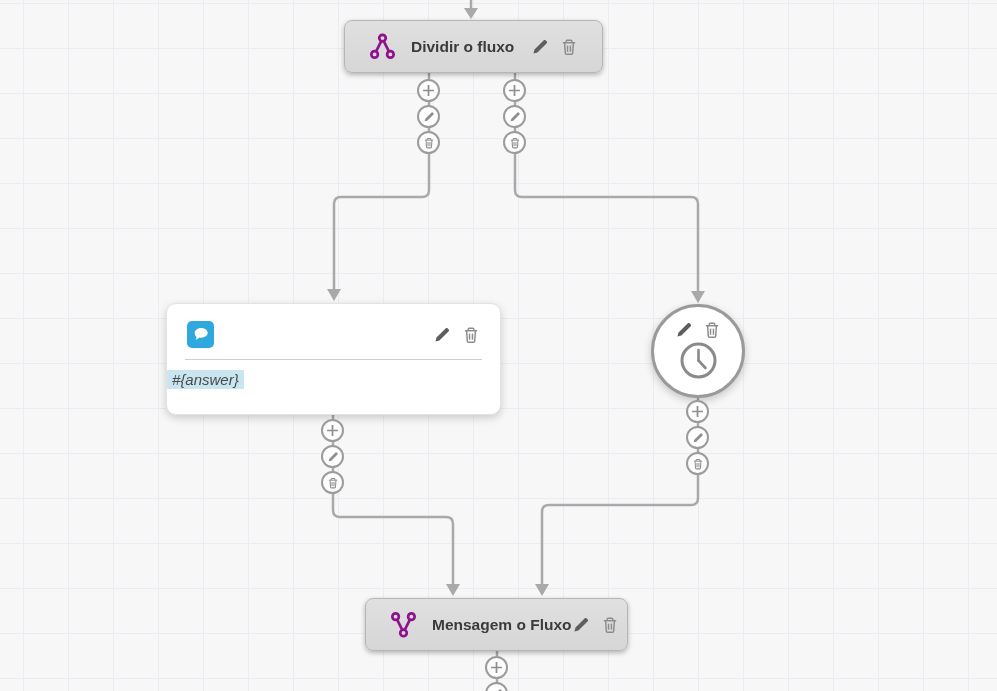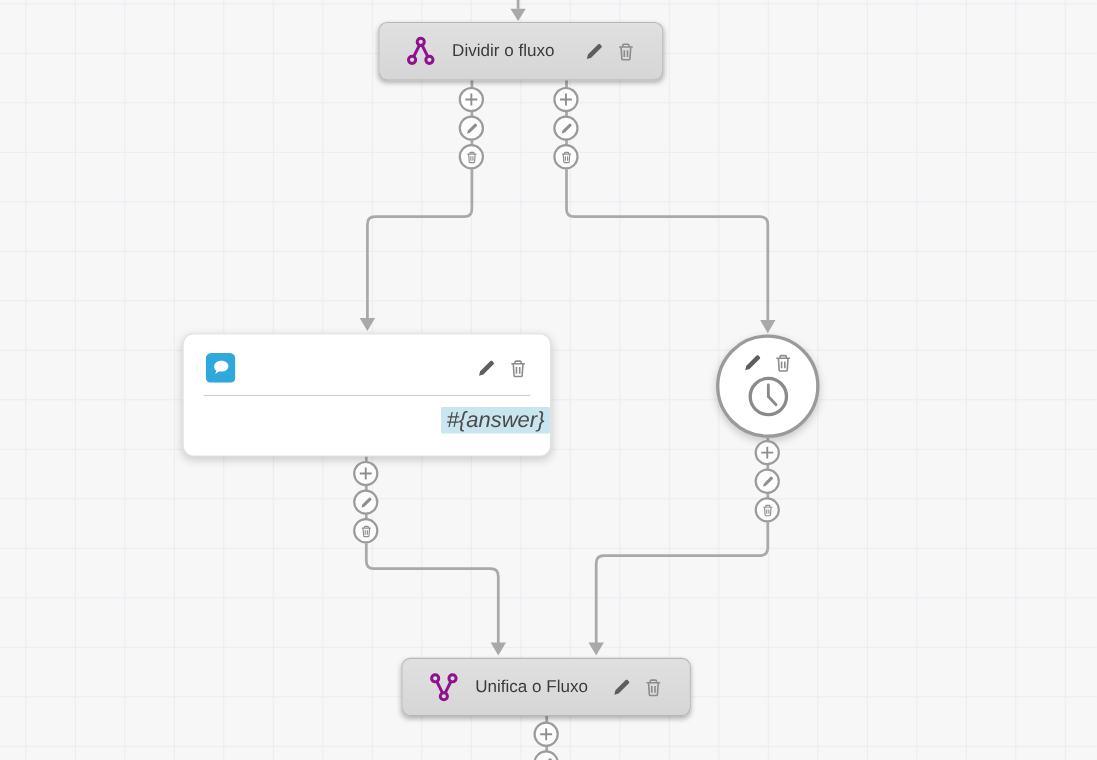--- a/index.html
+++ b/index.html
@@ -22,36 +22,36 @@
   .node{position:absolute;z-index:2;box-sizing:border-box;}
 
   .gray-node{
     height:53px;border-radius:8px;
     background:linear-gradient(#e0e0e0,#d6d6d6);
     border:1px solid #b6b6b6;
     box-shadow:0 2px 5px rgba(0,0,0,.28);
     display:flex;align-items:center;
     padding:0 24px;
   }
-  .gray-node .title{font-size:15.5px;font-weight:normal;color:#3b3b3b;margin-left:15px;white-space:nowrap;}
+  .gray-node .title{font-size:15.5px;font-weight:bold;color:#3b3b3b;margin-left:15px;white-space:nowrap;}
   .gray-node .node-icon{width:27px;height:27px;flex:none;}
   .node-actions{margin-left:auto;display:flex;align-items:center;gap:10px;}
   .icon-btn{width:19px;height:19px;display:flex;align-items:center;justify-content:center;cursor:pointer;background:none;border:none;padding:0;}
   .icon-btn svg{width:18px;height:18px;}
 
   .card-node{
     width:335px;height:112px;background:#ffffff;border-radius:10px;
     border:1px solid #e3e3e3;
     box-shadow:0 3px 9px rgba(0,0,0,.18);
   }
   .card-header{display:flex;align-items:center;padding:17px 20px 11px 20px;}
   .card-header .node-icon{width:27px;height:27px;flex:none;}
   .card-header .title{font-size:15.5px;font-weight:bold;color:#3b3b3b;margin-left:14px;white-space:nowrap;}
   .card-divider{border:none;border-top:1px solid #cfcfcf;margin:0 18px;}
-  .card-body{text-align:right;padding-top:11px;font-size:20px;}
+  .card-body{text-align:left;padding-top:11px;font-size:15px;}
   .var-chip{
     background:#c9e5ef;color:#4a4a4a;font-style:italic;
     padding:1px 5px;border-radius:1px;
   }
 
   .circle-node{
     width:94px;height:94px;border-radius:50%;
     background:#ffffff;border:3px solid #9a9a9a;
     box-shadow:0 3px 8px rgba(0,0,0,.2);
     display:flex;flex-direction:column;align-items:center;
@@ -269,21 +269,21 @@
       <svg viewBox="0 0 24 24" width="27" height="27">
         <g stroke="#8e128e" stroke-width="2.4" fill="none">
           <line x1="5.5" y1="6" x2="12" y2="19"></line>
           <line x1="18.5" y1="6" x2="12" y2="19"></line>
           <circle cx="5" cy="5" r="2.9" fill="#dadada"></circle>
           <circle cx="19" cy="5" r="2.9" fill="#dadada"></circle>
           <circle cx="12" cy="19.5" r="2.9" fill="#dadada"></circle>
         </g>
       </svg>
     </span>
-    <span class="title">Unifica o Fluxo</span>
+    <span class="title">Mensagem o Fluxo</span>
     <span class="node-actions">
       <button class="icon-btn">
         <svg viewBox="0 0 16 16">
             <path fill="#5e5e5e" d="M2.2 13.8l.9-3.5 8.3-8.3c.4-.4 1.1-.4 1.5 0l1.1 1.1c.4.4.4 1.1 0 1.5l-8.3 8.3-3.5.9z"></path>
           </svg>
       </button>
       <button class="icon-btn">
         <svg viewBox="0 0 16 16" fill="none" stroke="#8c8c8c" stroke-width="1.3">
           <path d="M2.5 4.2h11"></path>
             <path d="M5.5 4V2.9c0-.5.4-.9.9-.9h3.2c.5 0 .9.4.9.9V4"></path>

